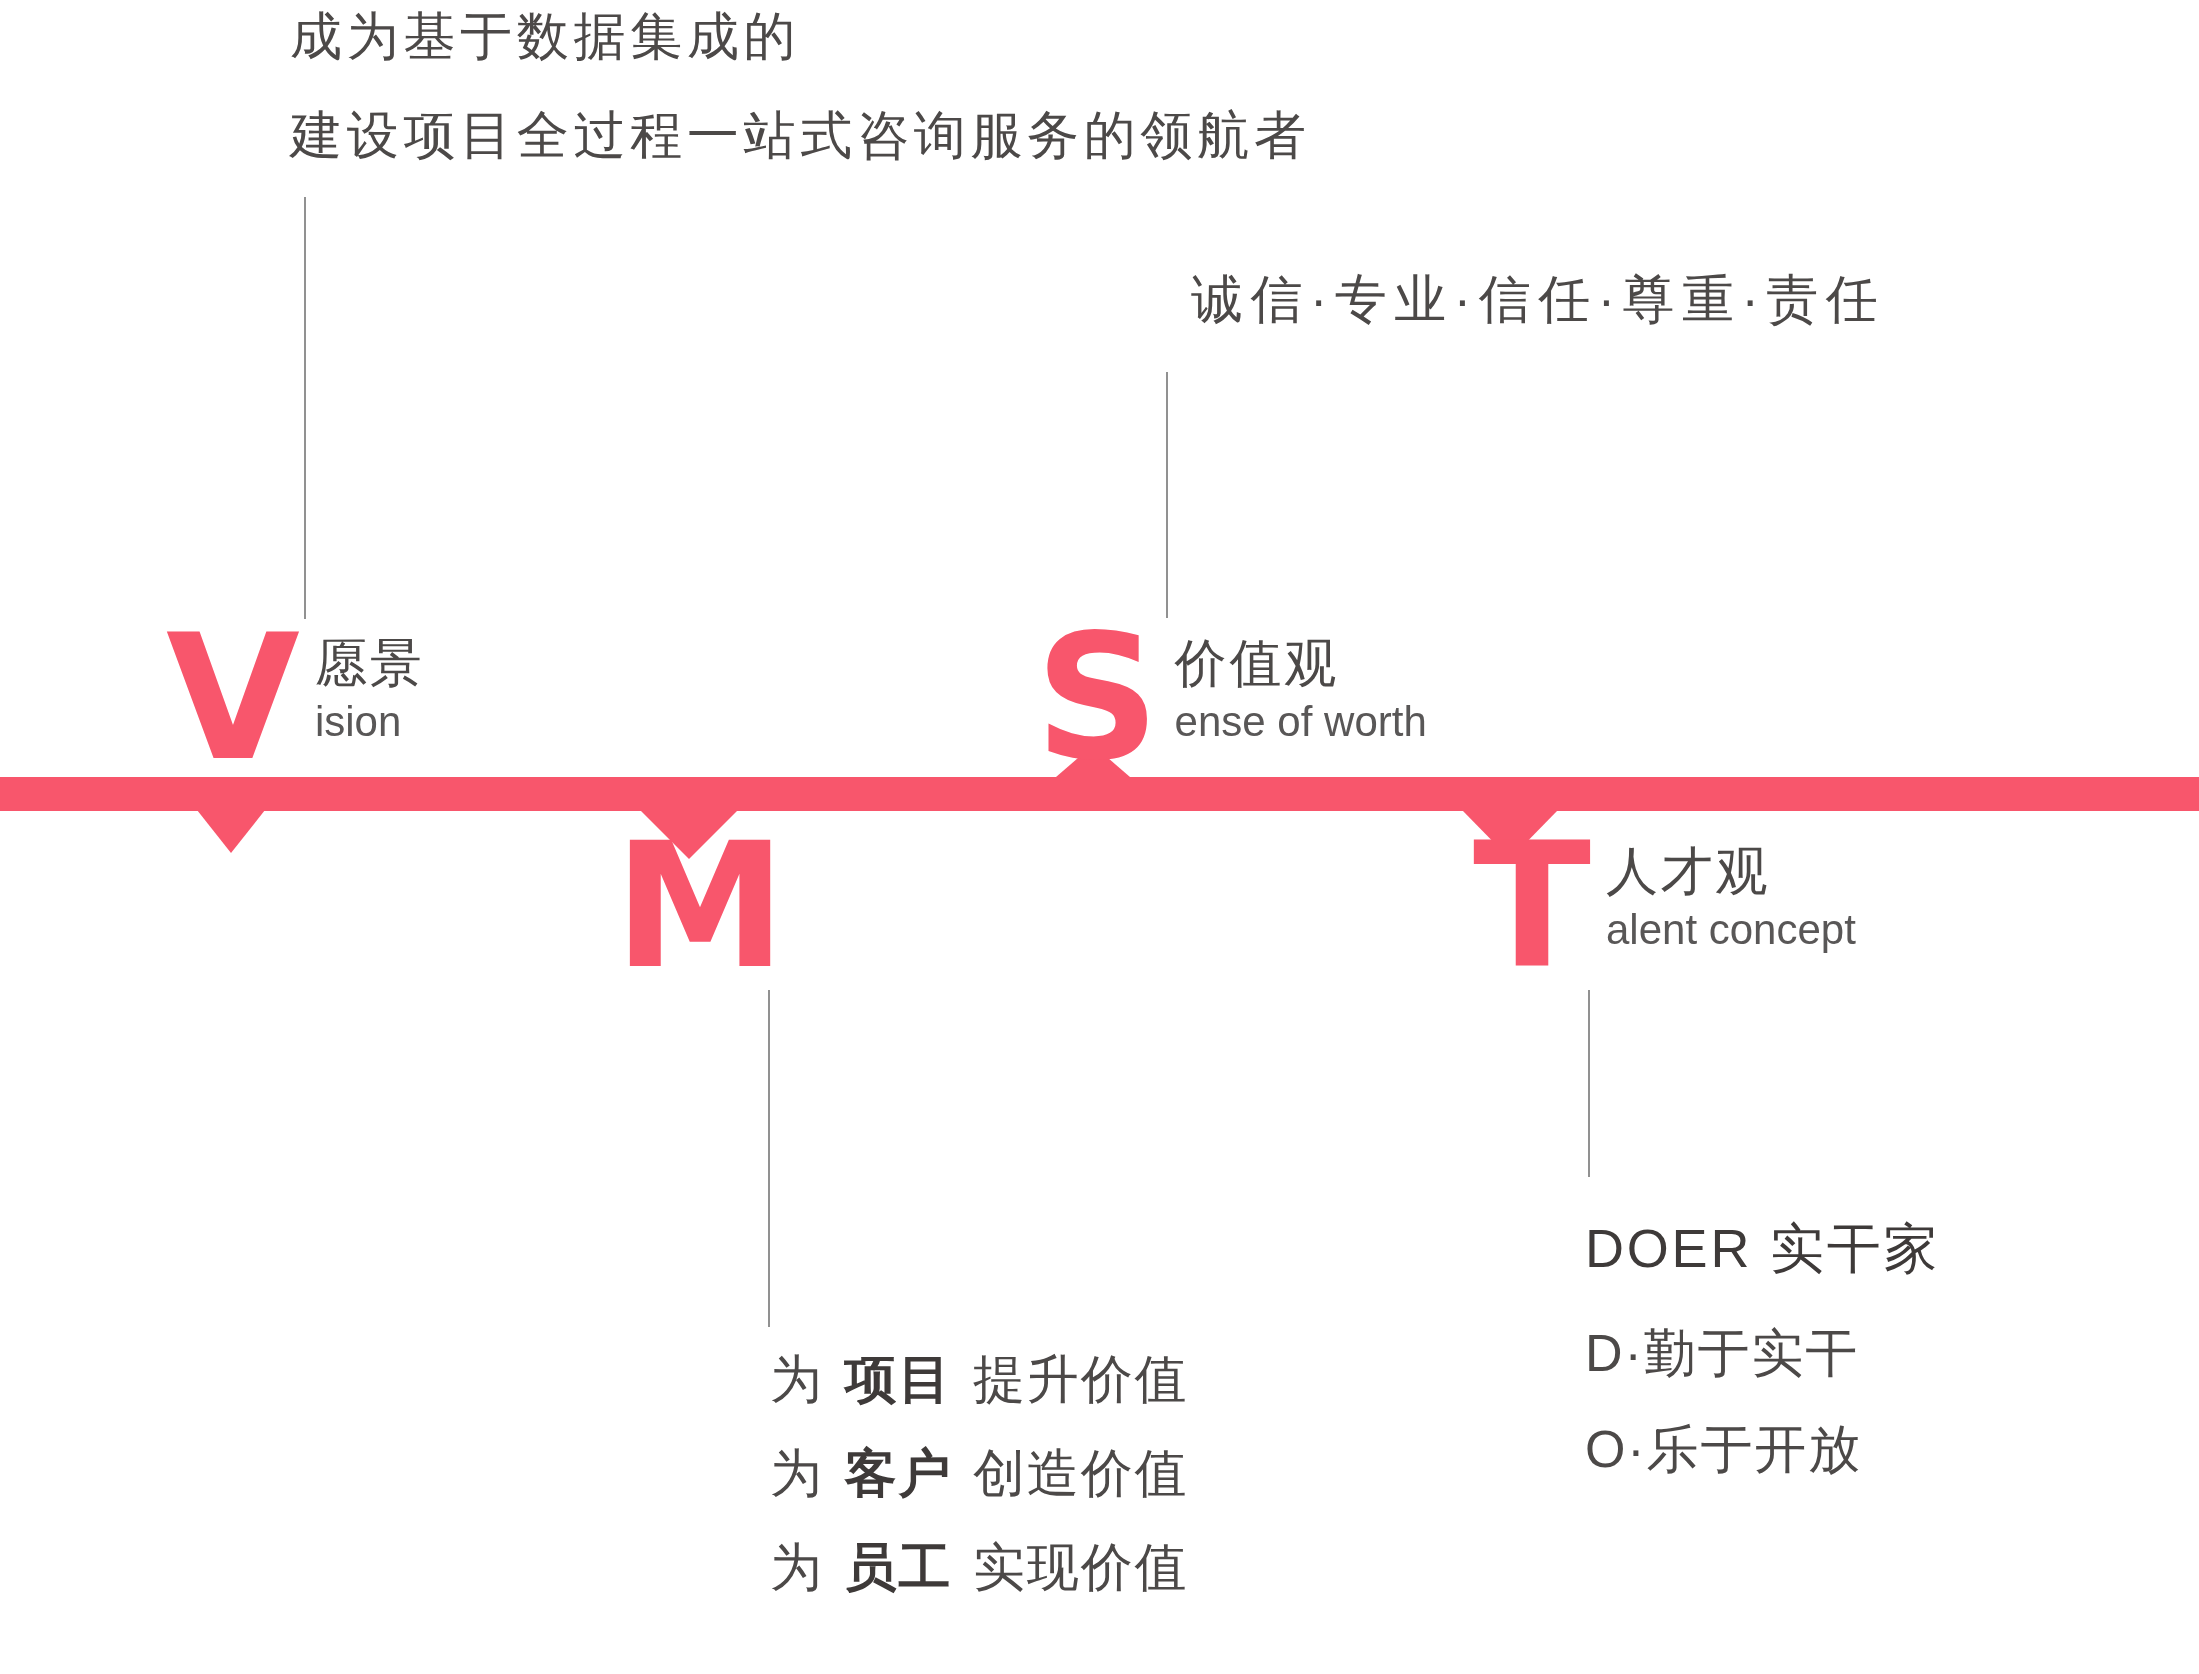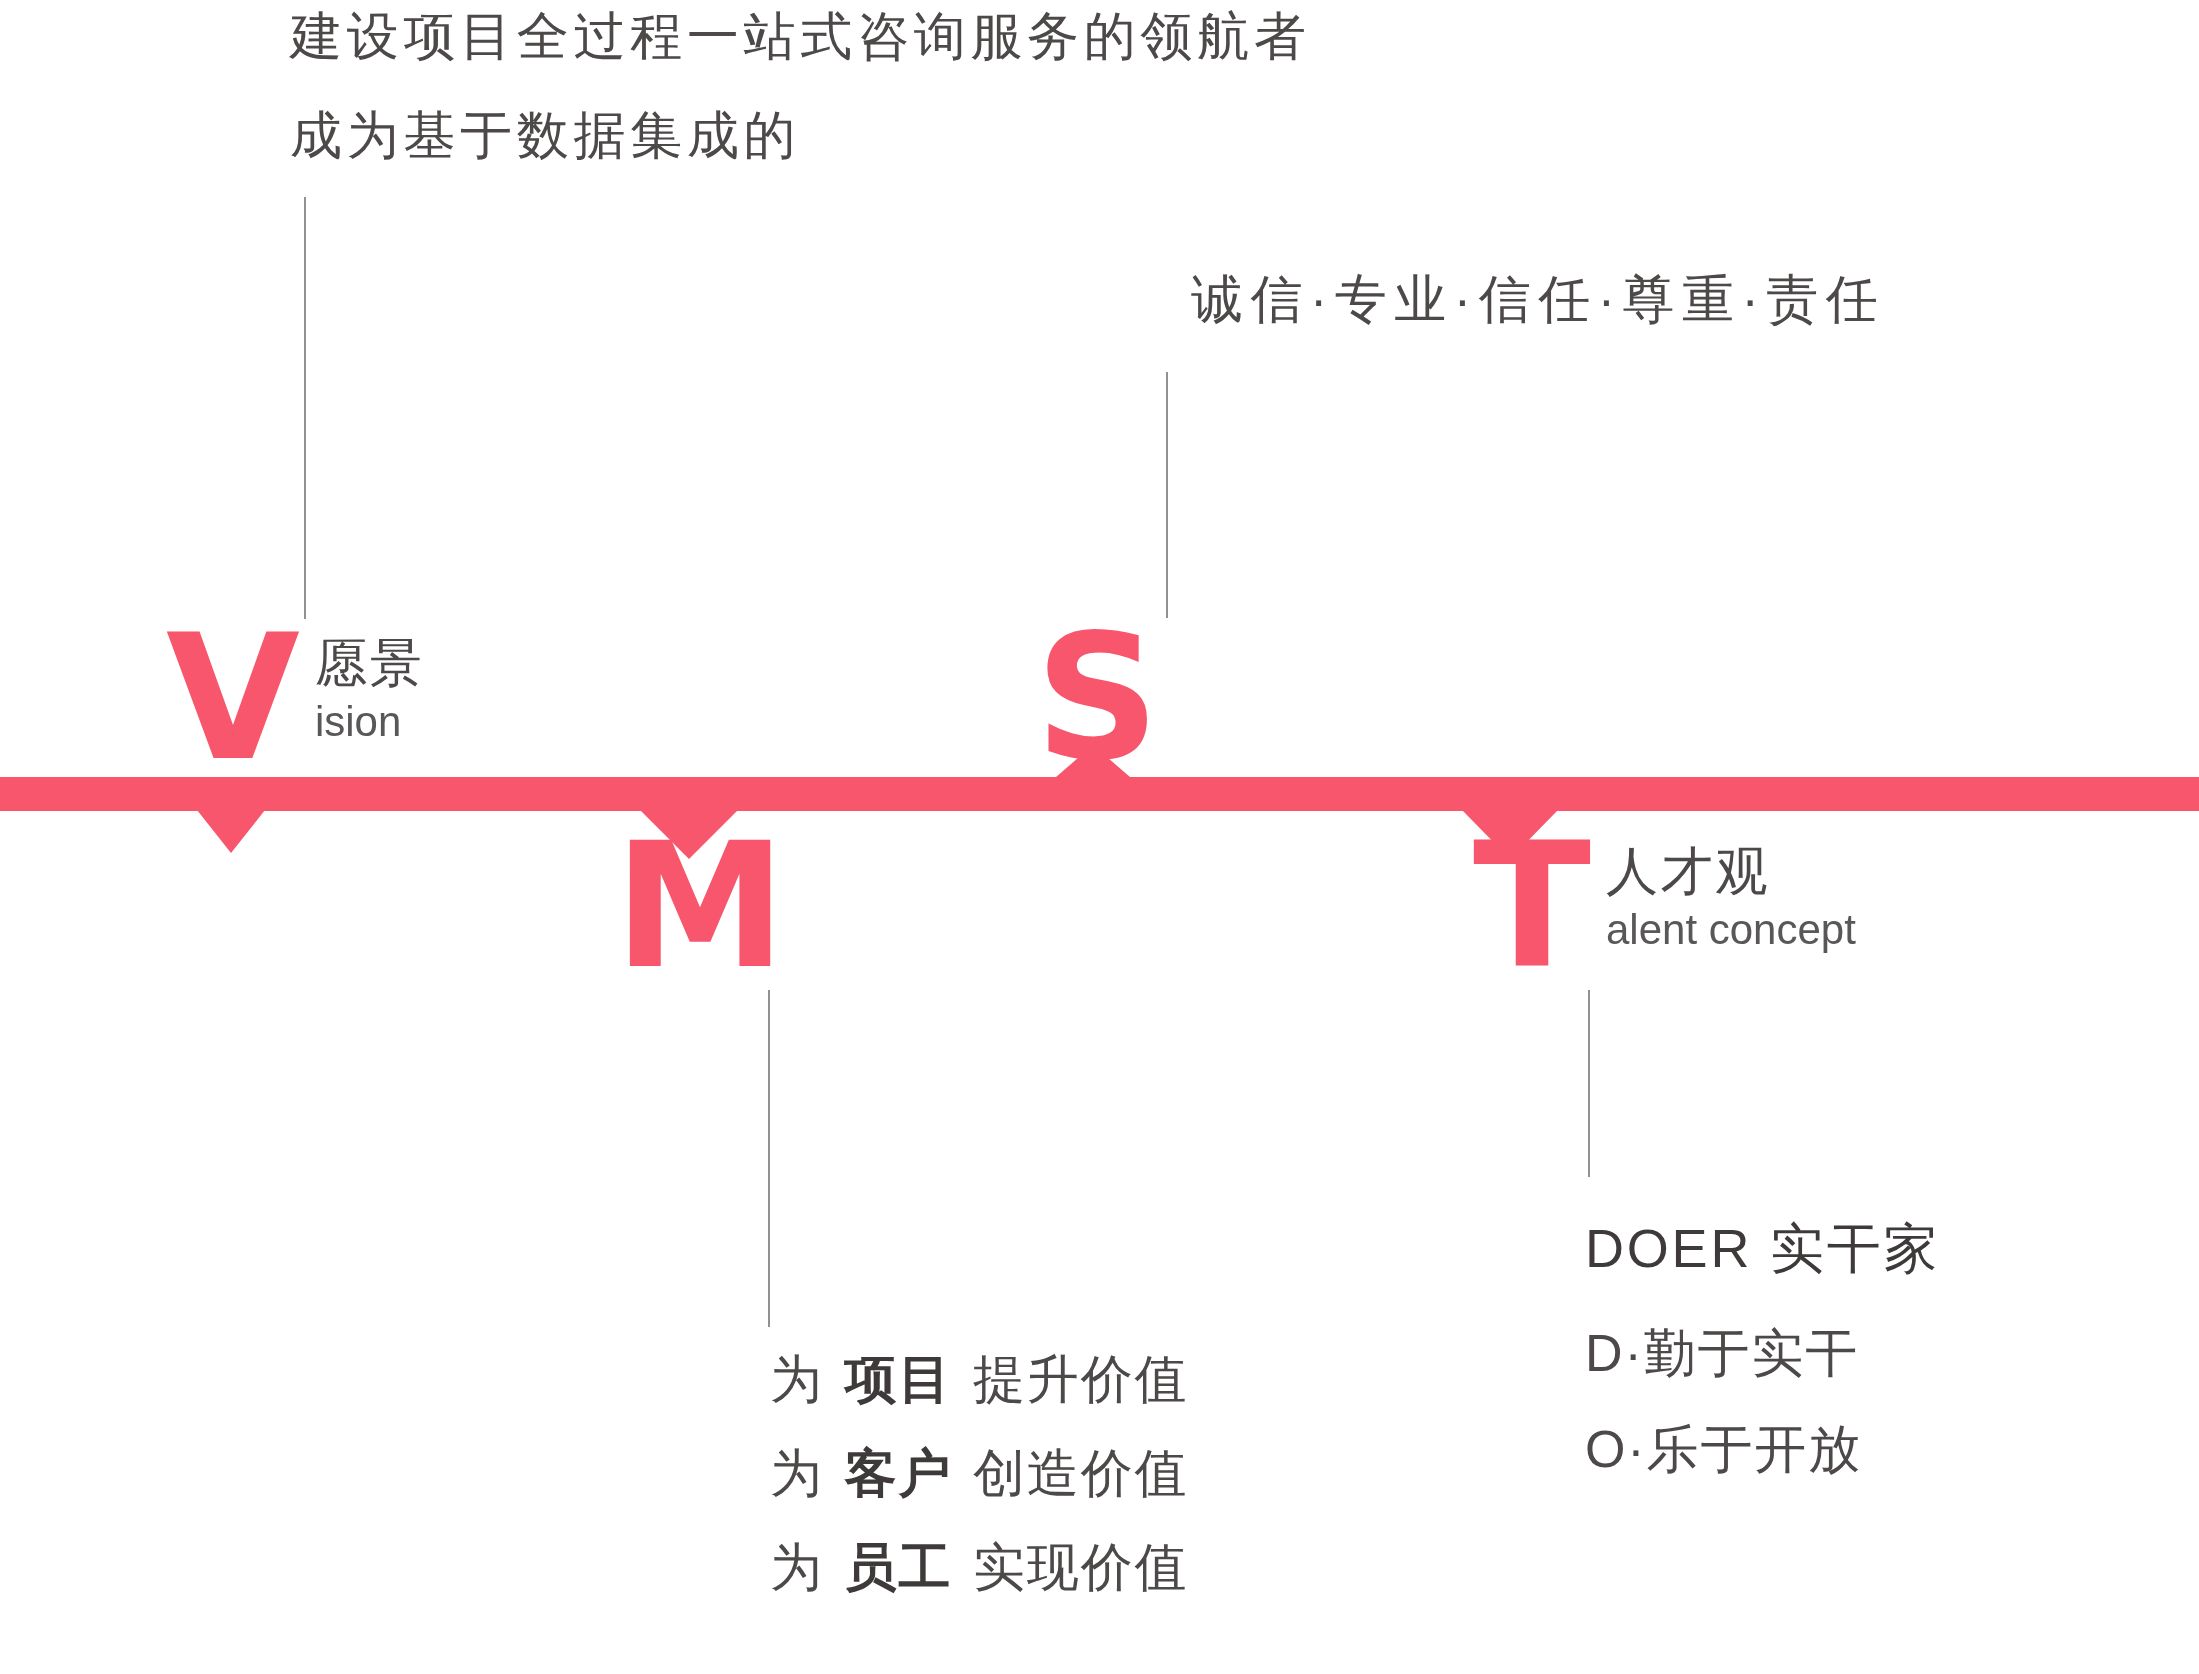--- a/index.html
+++ b/index.html
@@ -77,22 +77,22 @@
     font-size:52px;line-height:60px;color:var(--text-dark);
     margin-bottom:36px;white-space:nowrap;letter-spacing:1.9px;
   }
 </style>
 </head>
 <body>
 
 <div class="canvas">
 
   <div class="vision-desc">
+    <div class="line">成为基于数据集成的</div>
     <div class="line">建设项目全过程一站式咨询服务的领航者</div>
-    <div class="line">成为基于数据集成的</div>
   </div>
 
   <div class="values-text">诚信·专业·信任·尊重·责任</div>
 
   <div class="vline vision"></div>
   <div class="vline values"></div>
   <div class="vline mission"></div>
   <div class="vline talent"></div>
 
   <div class="bar"></div>
@@ -104,20 +104,24 @@
   <div class="vmst vision-block">
     <span class="big-letter">V</span>
     <span class="sub">
       <span class="zh">愿景</span>
       <span class="en">ision</span>
     </span>
   </div>
 
   <div class="vmst values-block">
     <span class="big-letter">S</span>
+    <span class="sub">
+      <span class="zh">价值观</span>
+      <span class="en">ense of worth</span>
+    </span>
   </div>
 
   <div class="vmst mission-block">
     <span class="big-letter">M</span>
   </div>
 
   <div class="vmst talent-block">
     <span class="big-letter">T</span>
     <span class="sub">
       <span class="zh">人才观</span>

